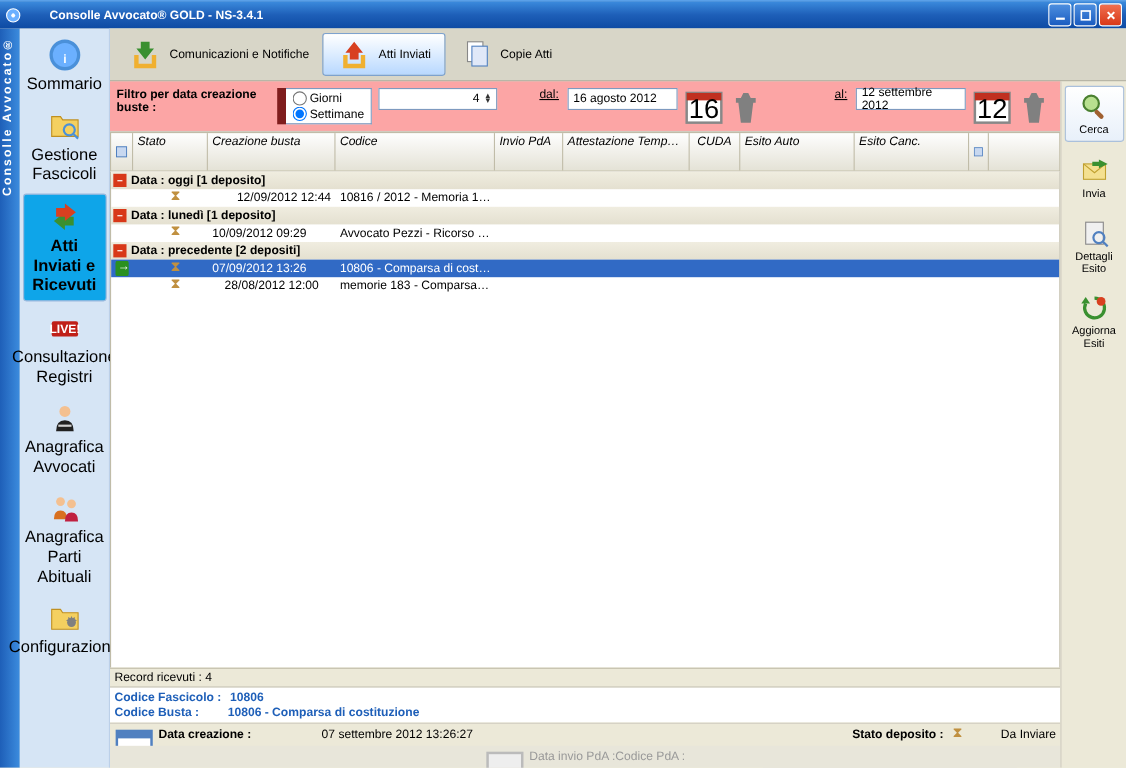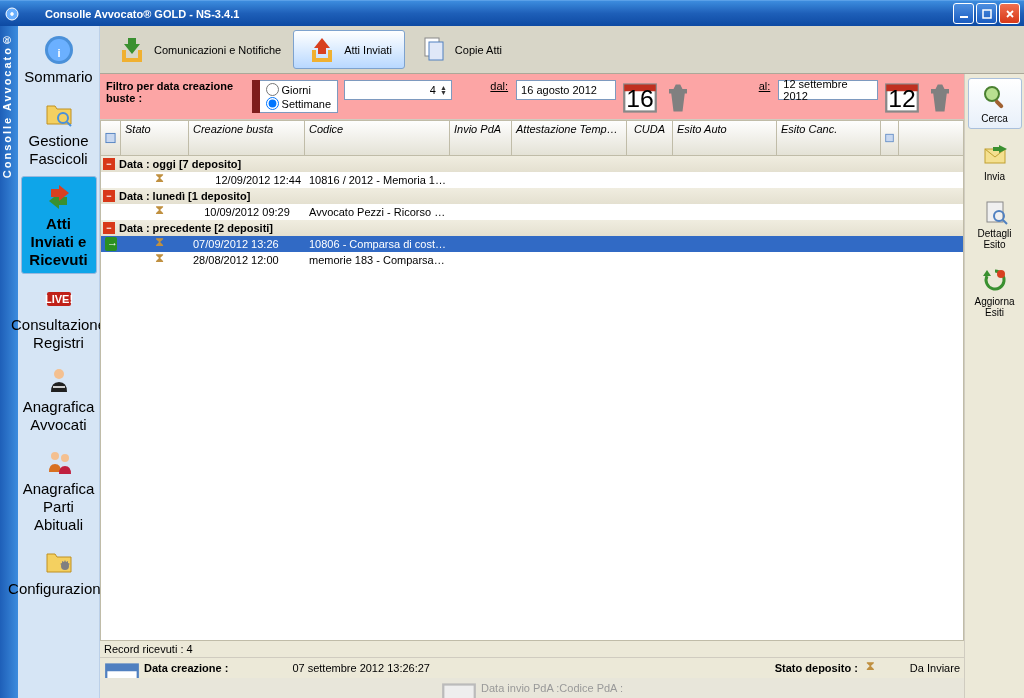--- a/index.html
+++ b/index.html
@@ -279,41 +279,41 @@
           <div class="hc c-end">
               <svg width="12" height="12" viewBox="0 0 12 12">
                 <rect x="1" y="1" width="10" height="10" fill="#c8d8f0" stroke="#5080c0"></rect>
               </svg>
             </div>
         </div>
 
         <div class="grid-body" id="grid-body">
             <div class="group-row">
               <span class="collapse">−</span>
-              <span>Data : oggi  [7 deposito]</span>
+              <span>Data : oggi  [1 deposito]</span>
             </div>
             <div class="data-row">
               <div class="dc c-ico"></div>
               <div class="dc c-stato" style="text-align:center;"><span class="hourglass"></span></div>
               <div class="dc c-crea" style="text-align:right;">12/09/2012 12:44</div>
               <div class="dc c-cod">10816 / 2012 - Memoria 183 - ...</div>
               <div class="dc c-pda"></div>
               <div class="dc c-att"></div>
               <div class="dc c-cuda"></div>
               <div class="dc c-eauto"></div>
               <div class="dc c-ecanc"></div>
             </div>
             <div class="group-row">
               <span class="collapse">−</span>
               <span>Data : lunedì  [1 deposito]</span>
             </div>
             <div class="data-row">
               <div class="dc c-ico"></div>
               <div class="dc c-stato" style="text-align:center;"><span class="hourglass"></span></div>
-              <div class="dc c-crea" style="text-align:center;">10/09/2012 09:29</div>
+              <div class="dc c-crea" style="text-align:left;">10/09/2012 09:29</div>
               <div class="dc c-cod">Avvocato Pezzi - Ricorso per in...</div>
               <div class="dc c-pda"></div>
               <div class="dc c-att"></div>
               <div class="dc c-cuda"></div>
               <div class="dc c-eauto"></div>
               <div class="dc c-ecanc"></div>
             </div>
             <div class="group-row">
               <span class="collapse">−</span>
               <span>Data : precedente  [2 depositi]</span>
@@ -327,34 +327,44 @@
               <div class="dc c-cod">10806 - Comparsa di costituzio...</div>
               <div class="dc c-pda"></div>
               <div class="dc c-att"></div>
               <div class="dc c-cuda"></div>
               <div class="dc c-eauto"></div>
               <div class="dc c-ecanc"></div>
             </div>
             <div class="data-row">
               <div class="dc c-ico"></div>
               <div class="dc c-stato" style="text-align:center;"><span class="hourglass"></span></div>
-              <div class="dc c-crea" style="text-align:left;">28/08/2012 12:00</div>
+              <div class="dc c-crea" style="text-align:center;">28/08/2012 12:00</div>
               <div class="dc c-cod">memorie 183 - Comparsa di c...</div>
               <div class="dc c-pda"></div>
               <div class="dc c-att"></div>
               <div class="dc c-cuda"></div>
               <div class="dc c-eauto"></div>
               <div class="dc c-ecanc"></div>
             </div>
           </div>
 
         <div class="statusbar">
           <span>Record ricevuti : 4</span>
         </div>
 
+        <div class="details-pane">
+          <div class="d-row">
+            <span class="d-lbl">Codice Fascicolo :</span>
+            <span class="d-val">10806</span>
+          </div>
+          <div class="d-row">
+            <span class="d-lbl">Codice Busta :</span>
+            <span class="d-val" style="margin-left:18px;">10806 - Comparsa di costituzione</span>
+          </div>
+        </div>
 
         <div class="footer-row">
           <div class="footer-left">
             <span class="small-icon"><svg viewBox="0 0 16 16">
                   <rect x="1" y="2" width="14" height="12" fill="#fff" stroke="#5080c0"></rect>
                   <rect x="1" y="2" width="14" height="3" fill="#5080c0"></rect>
                 </svg></span>
             <b>Data creazione :</b>
             <span style="margin-left:60px;">07 settembre 2012 13:26:27</span>
           </div>

